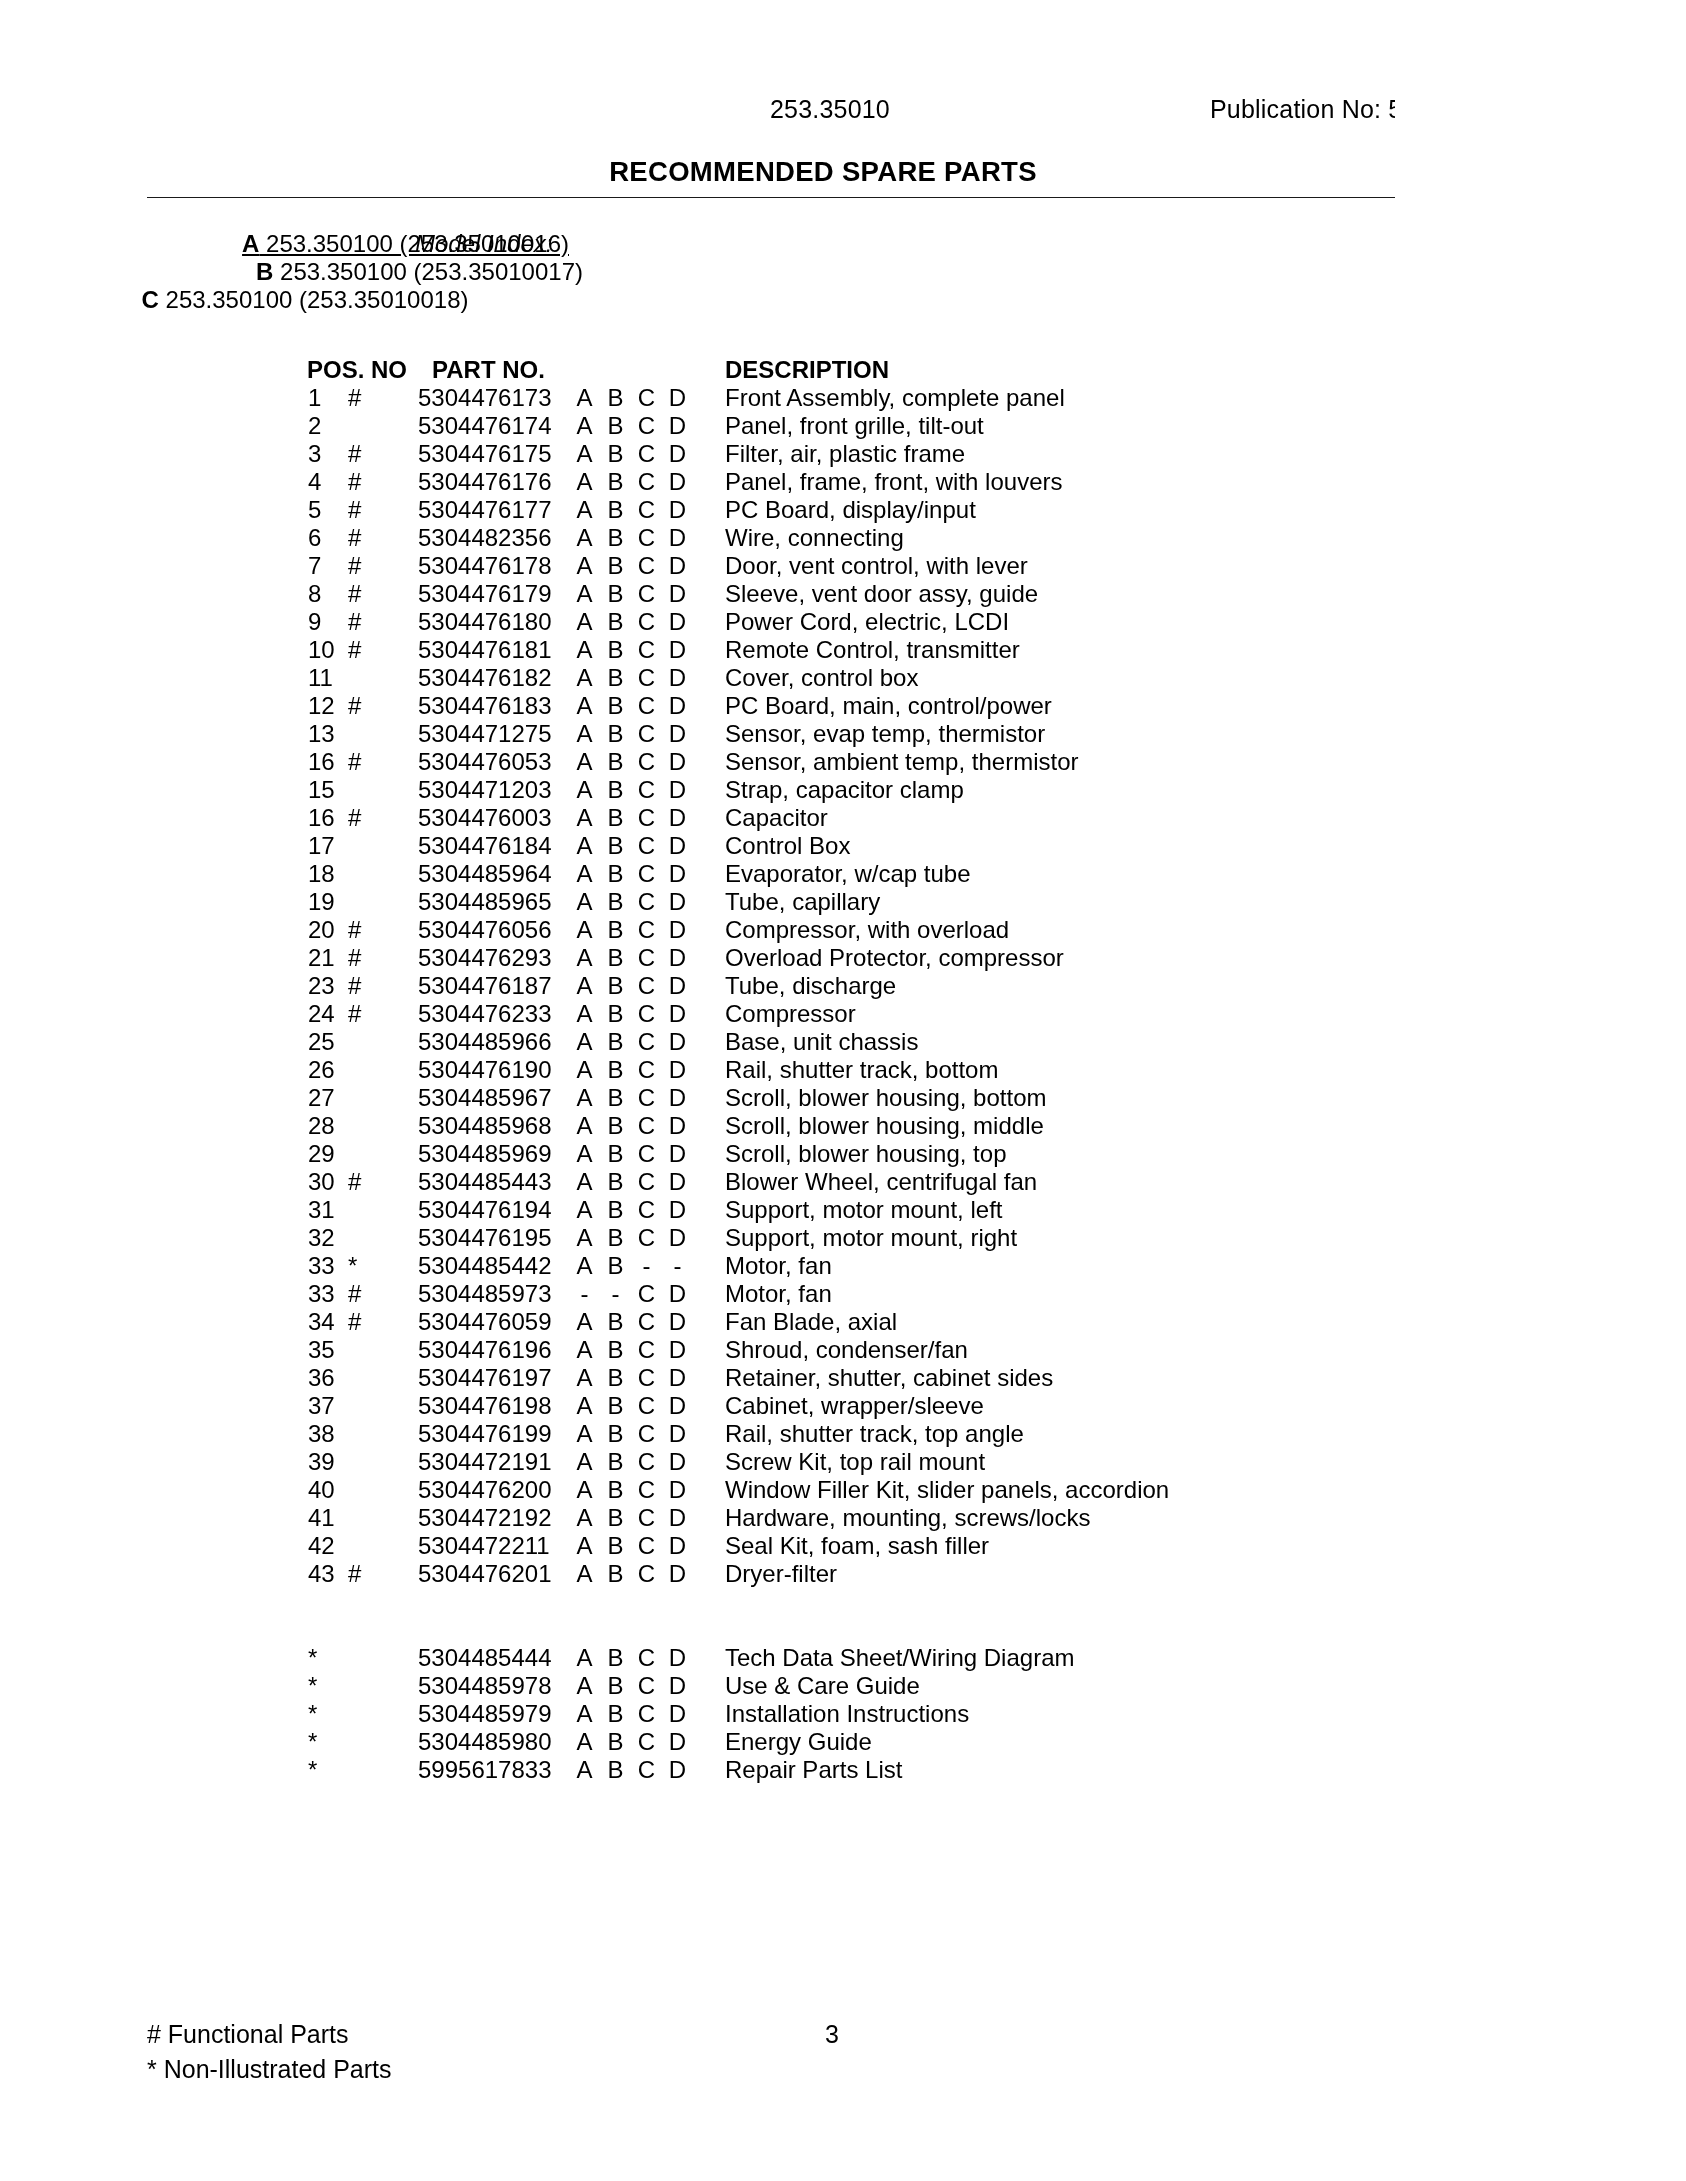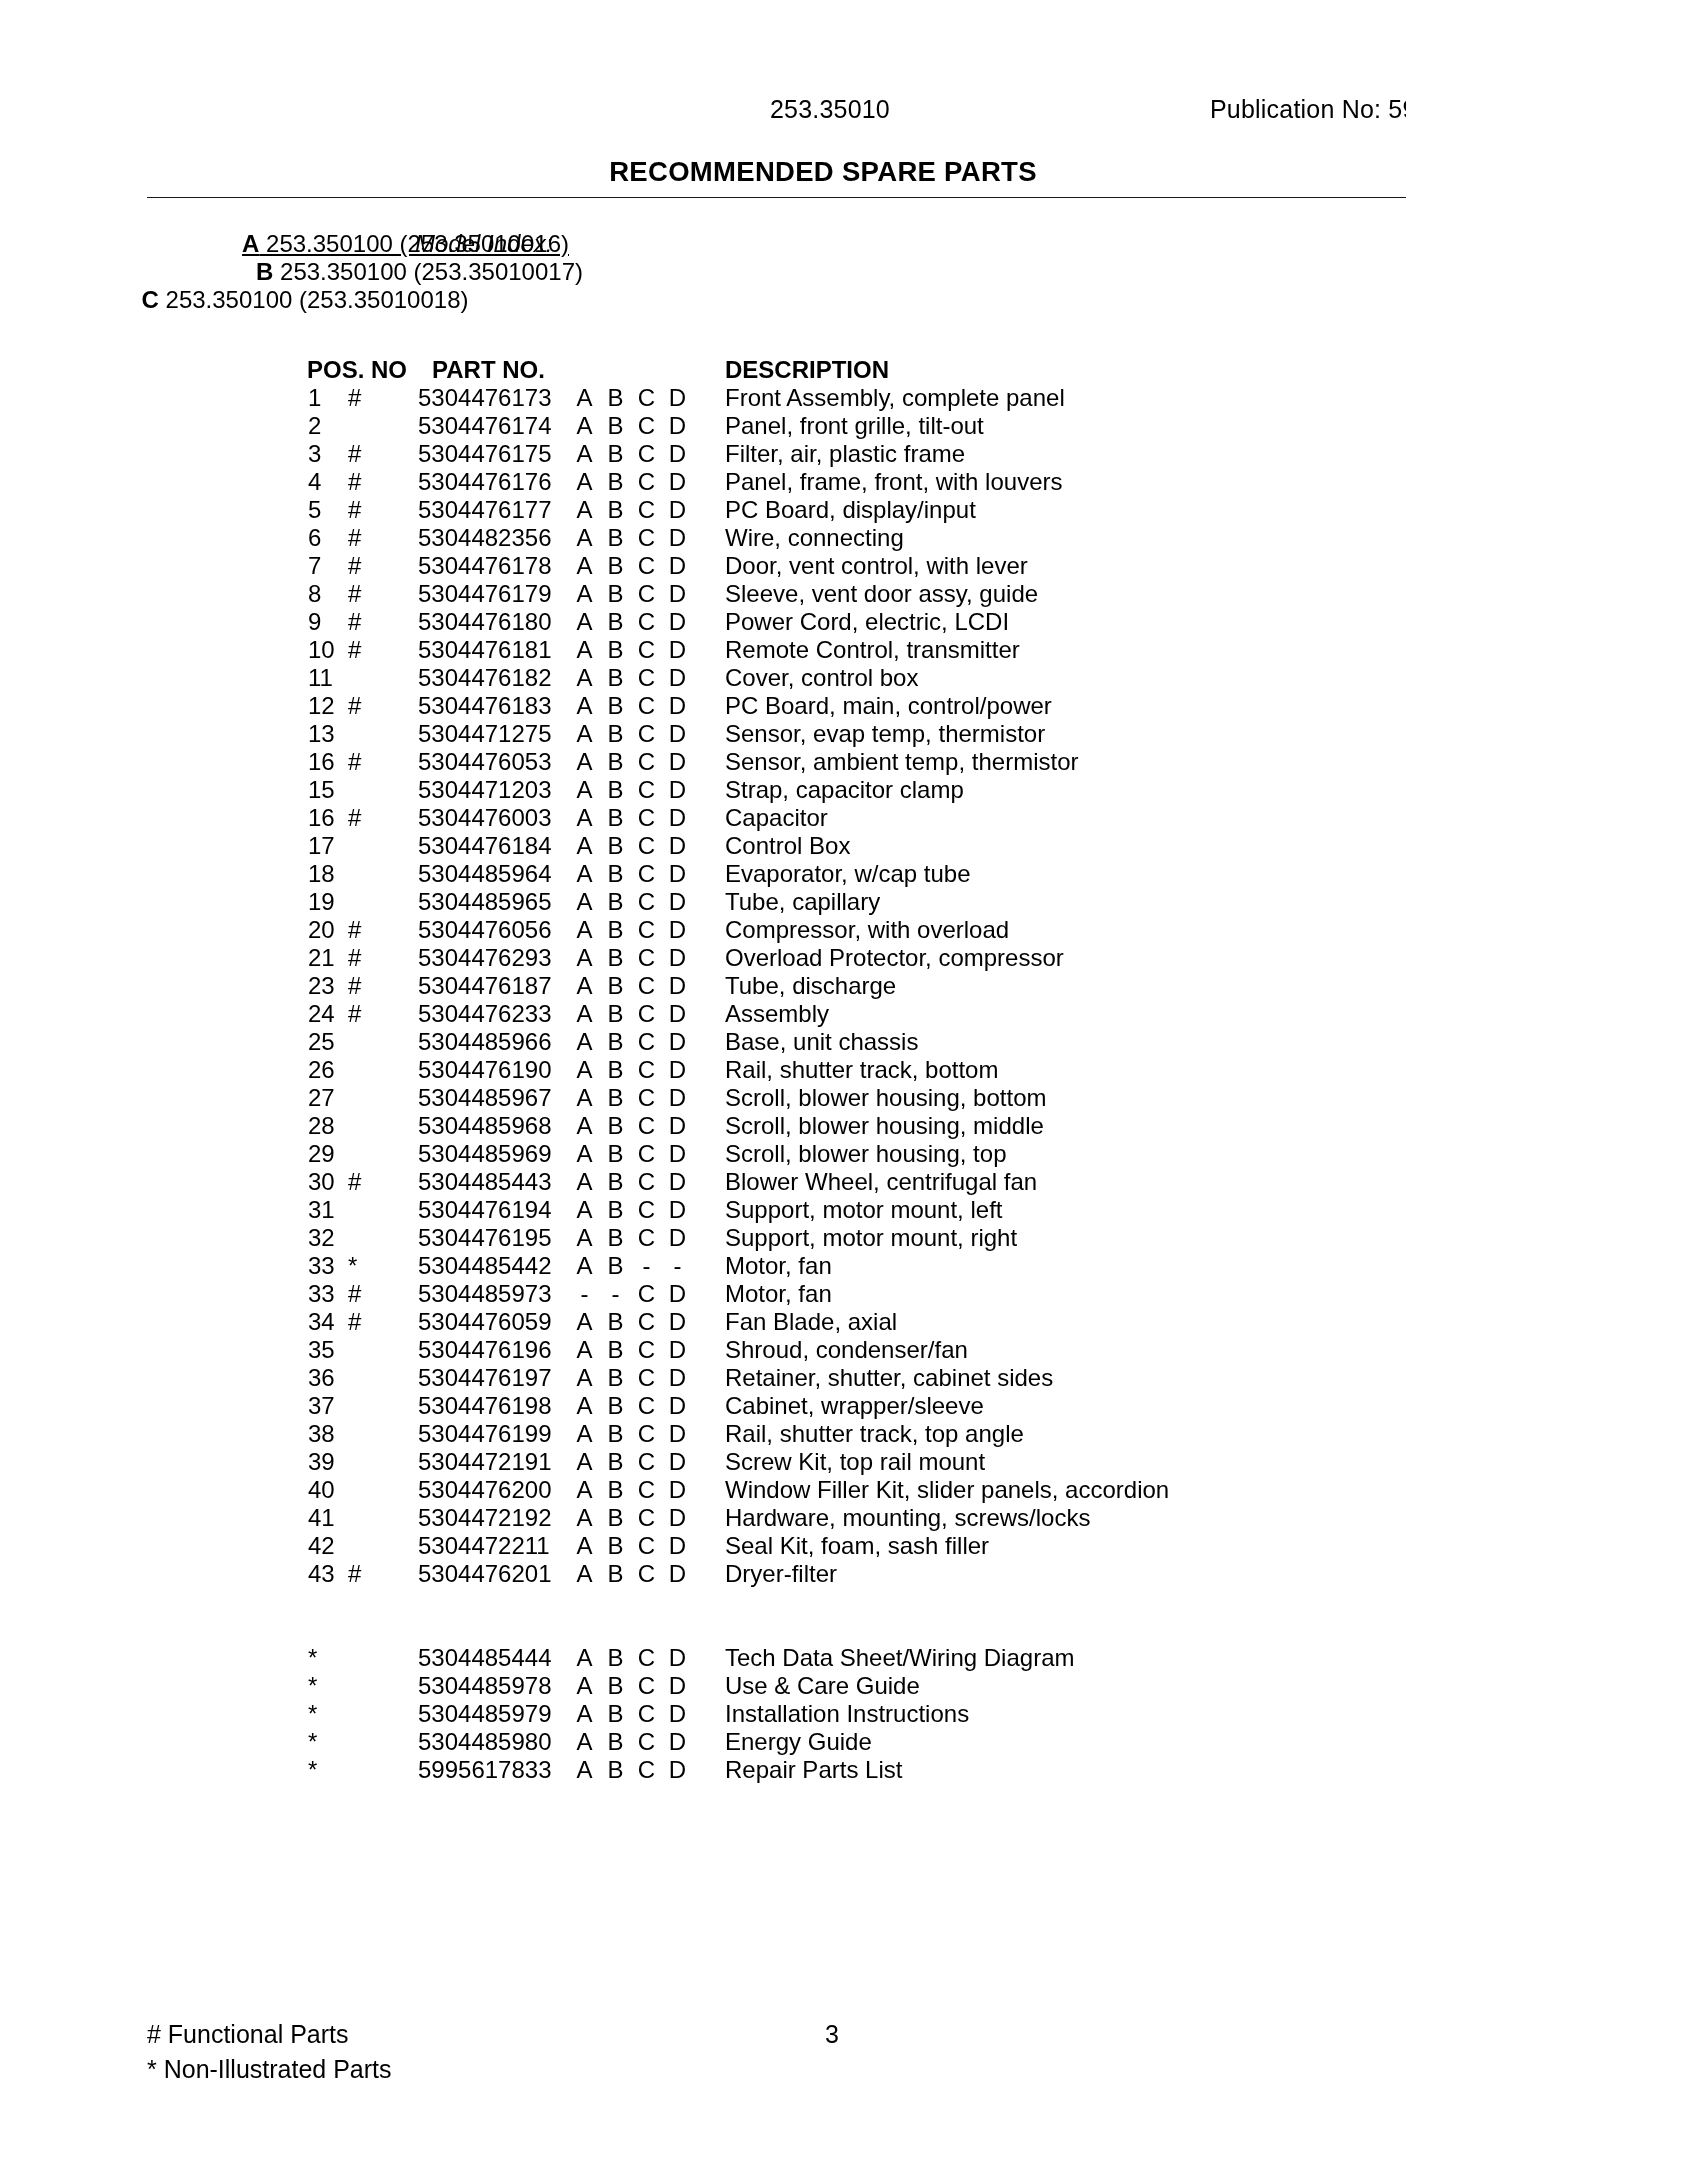--- a/index.html
+++ b/index.html
@@ -11,21 +11,20 @@
   body {
     font-family: "Liberation Sans", sans-serif;
     color: #000000;
   }
   #page {
     position: relative;
     width: 1395px;
     height: 2182px;
     background: #ffffff;
     overflow: hidden;
-    padding-left: 11px;
   }
 
   
   .hdr-line {
     position: absolute;
     top: 95px;
     font-size: 25px;
     letter-spacing: 0.2px;
     white-space: nowrap;
   }
@@ -315,21 +314,21 @@
           <span class="c-mark">#</span>
           <span class="c-part">5304476187</span>
           <span class="c-models"><span>A</span><span>B</span><span>C</span><span>D</span></span>
           <span class="c-desc">Tube, discharge</span>
         </div>
         <div class="prow">
           <span class="c-pos">24</span>
           <span class="c-mark">#</span>
           <span class="c-part">5304476233</span>
           <span class="c-models"><span>A</span><span>B</span><span>C</span><span>D</span></span>
-          <span class="c-desc">Assembly</span>
+          <span class="c-desc">Compressor</span>
         </div>
         <div class="prow">
           <span class="c-pos">25</span>
           <span class="c-part">5304485966</span>
           <span class="c-models"><span>A</span><span>B</span><span>C</span><span>D</span></span>
           <span class="c-desc">Base, unit chassis</span>
         </div>
         <div class="prow">
           <span class="c-pos">26</span>
           <span class="c-part">5304476190</span>

